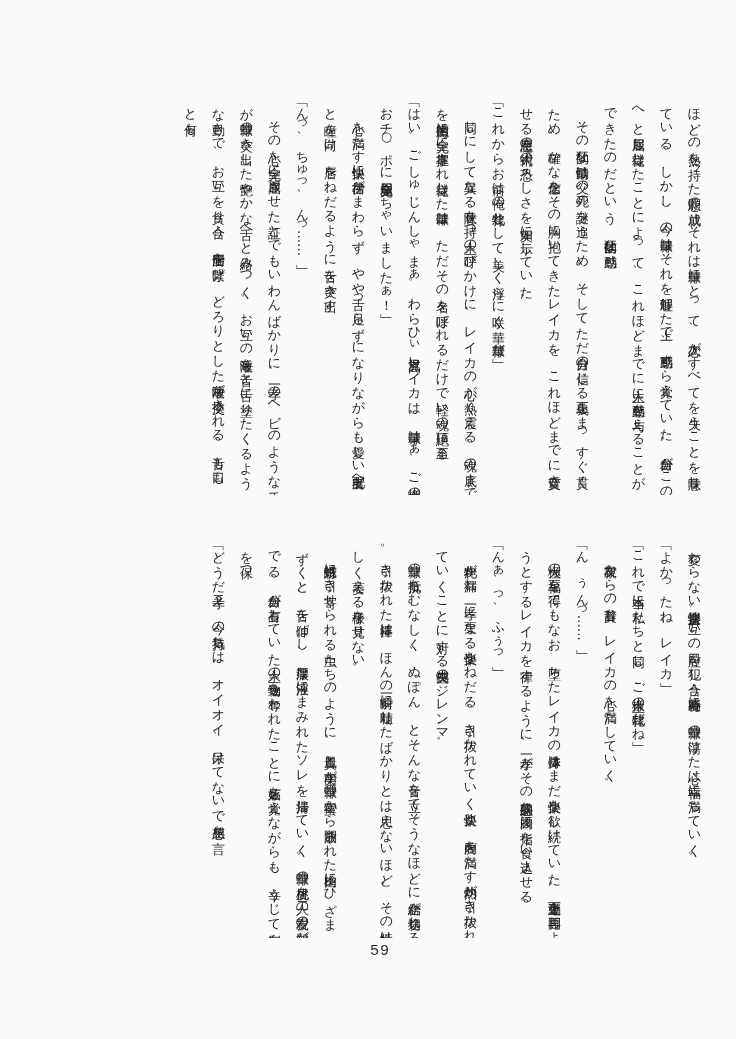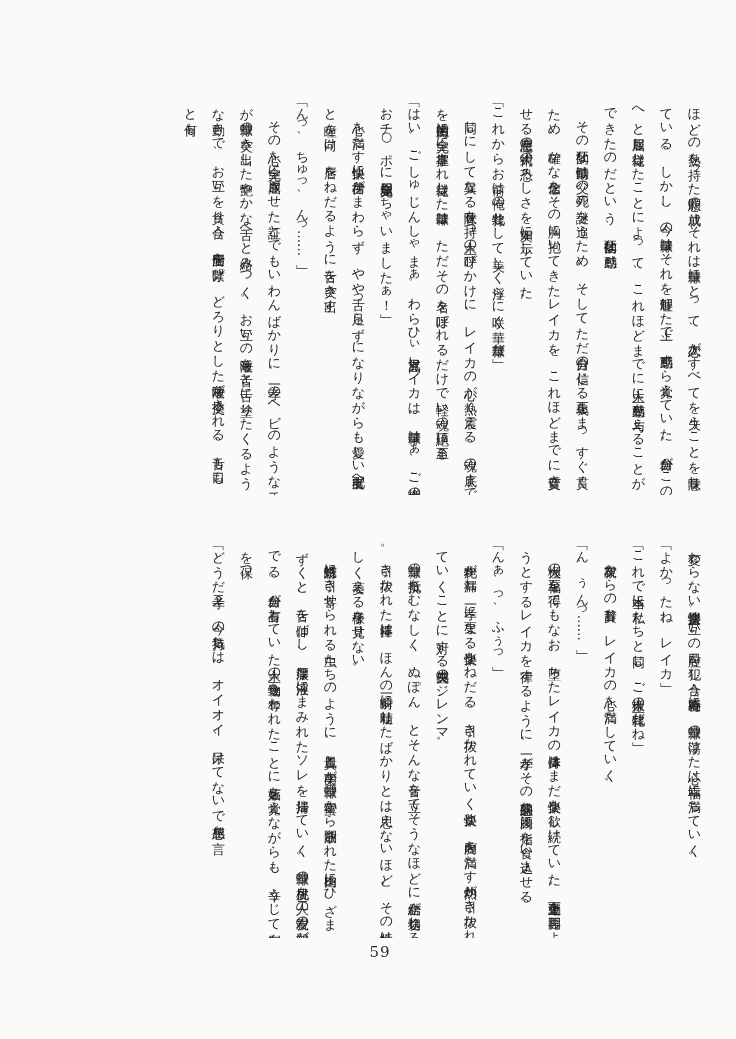--- a/index.html
+++ b/index.html
@@ -47,20 +47,21 @@
     height: 396px;
   }
   .page-number {
     position: absolute;
     top: 943px;
     left: calc(50% + 12px);
     transform: translateX(-50%);
     font-size: 15px;
     letter-spacing: 1px;
     color: #2a2a2a;
+    font-family: Liberation Mono, monospace;
   }
 </style>
 </head>
 <body>
 
 <div class="page">
 
   <div class="vtext block-top">
     <p>ほどの熱を持った悲願の成就。それは隷華にとって、恋人がすべてを失うことを意味している。しかし、今の隷華はそれを理解した上で、感動すら覚えていた。自分がこの方へと屈服し隷従したことによって、これほどまでに主人に感動を与えることができたのだという、狂信的な感動。</p>
     <p>　その狂的な情動は父の死の謎を追うため、そしてただ自分の信じる正義をまっすぐ貫くため、確かな信念をその胸に抱いてきたレイカを、これほどまでに変質させる悪魔の術式の恐ろしさを如実に示していた。</p>

